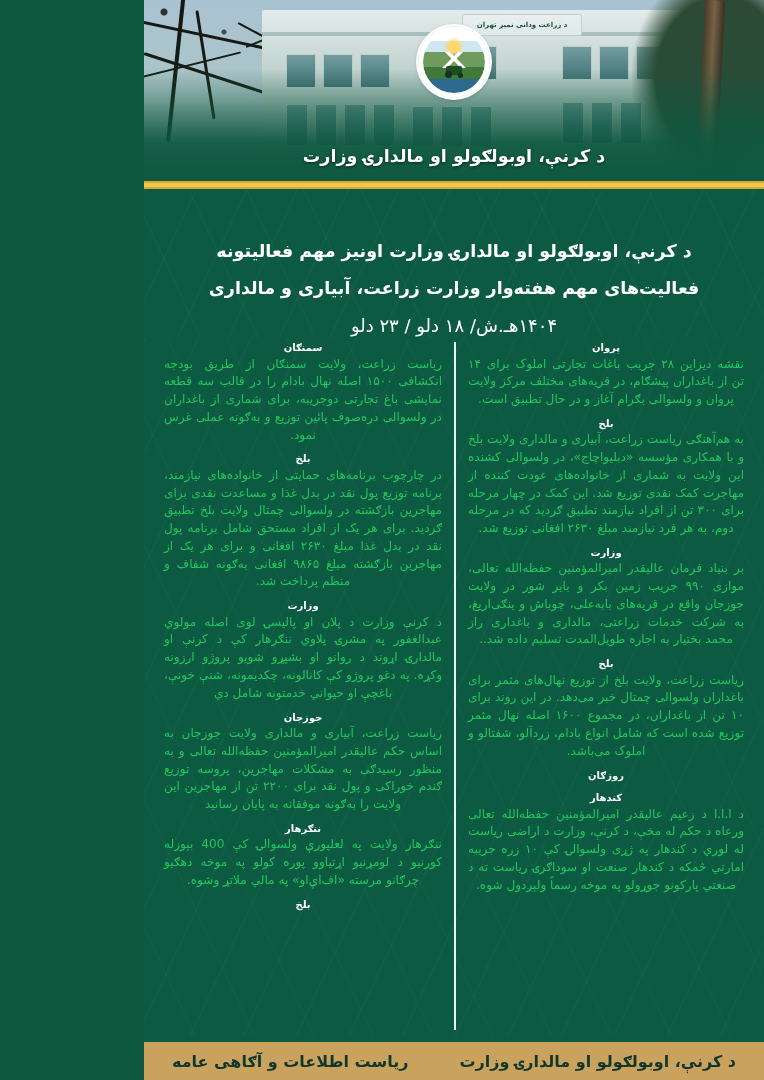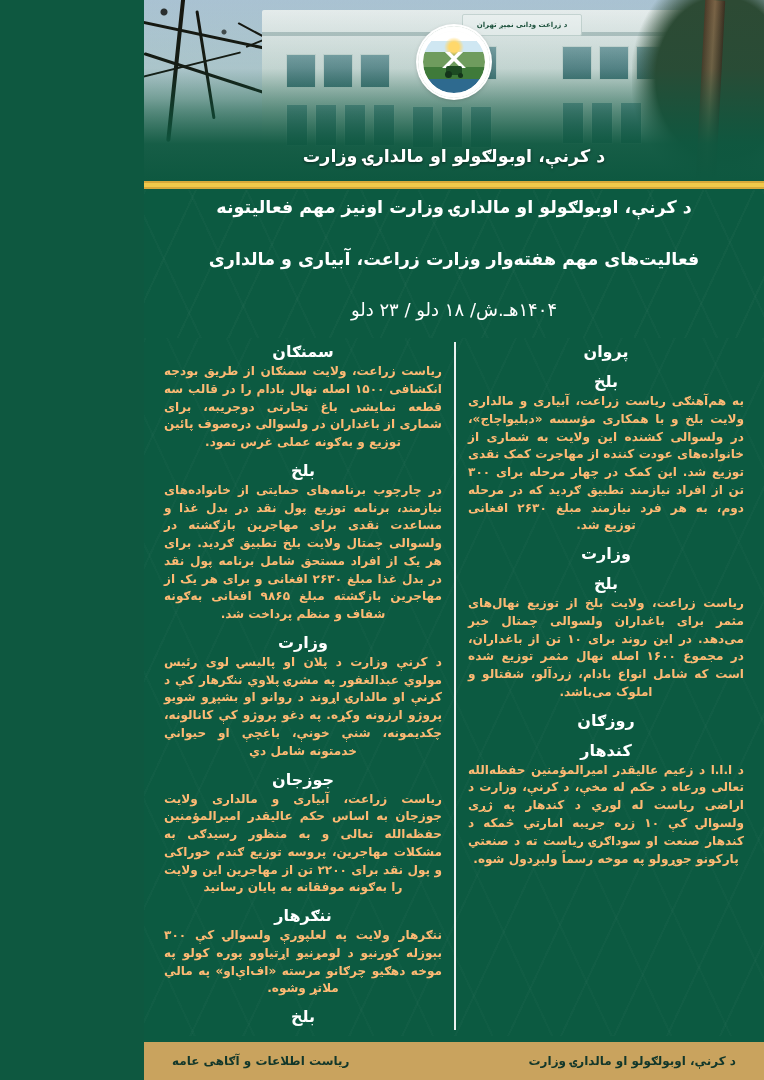--- a/index.html
+++ b/index.html
@@ -125,22 +125,22 @@
     flex:0 0 10px;
     background:linear-gradient(180deg,#0e5840 0 1px,#d8a93a 1px 3px,#f0c94a 3px 7px,#d8a93a 7px 9px,#0e5840 9px 10px);
   }
 
   
   .titleblock{
     flex:0 0 148px;
     position:relative;
     background:#0c5a41;
     display:flex; flex-direction:column;
-    align-items:center; justify-content:flex-start;
-    gap:28px;
+    align-items:center; justify-content:flex-end;
+    gap:14px;
     padding:6px 40px 2px;
   }
   .titleblock:before{
     content:""; position:absolute; inset:0;
     background:
       repeating-linear-gradient(115deg, rgba(255,255,255,.022) 0 2px, rgba(0,0,0,0) 2px 46px),
       repeating-linear-gradient(-115deg, rgba(255,255,255,.018) 0 2px, rgba(0,0,0,0) 2px 52px);
     pointer-events:none;
   }
   .t-line{
@@ -168,44 +168,44 @@
   .col{
     position:relative;
     width:50%;
     padding:0 12px;
     display:flex; flex-direction:column;
     gap:9px;
   }
   .col.right{ border-left:2px solid rgba(255,255,255,.92); }
   .item{ text-align:center; }
   .item h3{
-    color:#ffffff; font-size:16px; font-weight:bold;
+    color:#ffffff; font-size:10px; font-weight:bold;
     margin-bottom:1px; line-height:1.25;
   }
   .item p{
-    color:#fdba74; font-size:12.1px; line-height:1.47;
-    font-weight:bold;
+    color:#22c55e; font-size:12.1px; line-height:1.47;
+    font-weight:normal;
     text-align:justify; text-align-last:center;
     -moz-text-align-last:center;
   }
 
   
   .foot-top{
     flex:0 0 6px;
     background:#0c5a41;
   }
   .footer{
     flex:0 0 38px;
     background:#c9a35e;
     display:flex; align-items:center;
     padding:0 28px;
     justify-content:space-between;
   }
   .footer span{
-    color:#12372a; font-size:12px; font-weight:bold;text-align:right;
+    color:#12372a; font-size:16px; font-weight:bold;text-align:right;
   }
 </style>
 </head>
 <body>
 
 <div class="page">
 
   <div class="hero">
     <div class="hero-photo">
       <div class="tree-l">
@@ -281,27 +281,29 @@
   <div class="titleblock">
     <div class="t-line">د کرنې، اوبولګولو او مالدارۍ وزارت اونیز مهم فعالیتونه</div>
     <div class="t-line">فعالیت‌های مهم هفته‌وار وزارت زراعت، آبیاری و مالداری</div>
     <div class="t-date">۱۴۰۴هـ.ش/ ۱۸ دلو / ۲۳ دلو</div>
   </div>
 
   <div class="body">
     <div class="col right" id="col-right">
         <div class="item">
           <h3>پروان</h3>
+          <p>نقشه دیزاین ۲۸ جریب باغات تجارتی املوک برای ۱۴ تن از باغداران پیشګام، در قریه‌های مختلف مرکز ولایت پروان و ولسوالی بګرام آغاز و در حال تطبیق است.</p>
         </div>
         <div class="item">
           <h3>بلخ</h3>
           <p>به هم‌آهنګی ریاست زراعت، آبیاری و مالداری ولایت بلخ و با همکاری مؤسسه «دبلیواچاج»، در ولسوالی کشنده این ولایت به شماری از خانواده‌های عودت کننده از مهاجرت کمک نقدی توزیع شد. این کمک در چهار مرحله برای ۳۰۰ تن از افراد نیازمند تطبیق ګردید که در مرحله دوم، به هر فرد نیازمند مبلغ ۲۶۳۰ افغانی توزیع شد.</p>
         </div>
         <div class="item">
           <h3>وزارت</h3>
+          <p>بر بنیاد فرمان عالیقدر امیرالمؤمنین حفظه‌الله تعالی، موازی ۹۹۰ جریب زمین بکر و بایر شور در ولایت جوزجان واقع در قریه‌های بابه‌علی، چوباش و ینګی‌اریغ، به شرکت خدمات زراعتی، مالداری و باغداری راز محمد بختیار به اجاره طویل‌المدت تسلیم داده شد..</p>
         </div>
         <div class="item">
           <h3>بلخ</h3>
           <p>ریاست زراعت، ولایت بلخ از توزیع نهال‌های مثمر برای باغداران ولسوالی چمتال خبر می‌دهد. در این روند برای ۱۰ تن از باغداران، در مجموع ۱۶۰۰ اصله نهال مثمر توزیع شده است که شامل انواع بادام، زردآلو، شفتالو و املوک می‌باشد.</p>
         </div>
         <div class="item">
           <h3>روزګان</h3>
         </div>
         <div class="item">
           <h3>کندهار</h3>
@@ -312,29 +314,29 @@
         <div class="item">
           <h3>سمنګان</h3>
           <p>ریاست زراعت، ولایت سمنګان از طریق بودجه انکشافی ۱۵۰۰ اصله نهال بادام را در قالب سه قطعه نمایشی باغ تجارتی دوجریبه، برای شماری از باغداران در ولسوالی دره‌صوف پائین توزیع و به‌ګونه عملی غرس نمود.</p>
         </div>
         <div class="item">
           <h3>بلخ</h3>
           <p>در چارچوب برنامه‌های حمایتی از خانواده‌های نیازمند، برنامه توزیع پول نقد در بدل غذا و مساعدت نقدی برای مهاجرین بازګشته در ولسوالی چمتال ولایت بلخ تطبیق ګردید. برای هر یک از افراد مستحق شامل برنامه پول نقد در بدل غذا مبلغ ۲۶۳۰ افغانی و برای هر یک از مهاجرین بازګشته مبلغ ۹۸۶۵ افغانی به‌ګونه شفاف و منظم پرداخت شد.</p>
         </div>
         <div class="item">
           <h3>وزارت</h3>
-          <p>د کرنې وزارت د پلان او پالیسۍ لوی رئیس مولوي عبدالغفور په مشرۍ پلاوي ننګرهار کې د کرنې او مالدارۍ اړوند د روانو او بشپړو شویو پروژو ارزونه وکړه. په دغو پروژو کې کانالونه، چکدیمونه، شنې خونې، باغچې او حیواني خدمتونه شامل دي</p>
+          <p>د کرنې وزارت د پلان او پالیسۍ لوی اصله مولوي عبدالغفور په مشرۍ پلاوي ننګرهار کې د کرنې او مالدارۍ اړوند د روانو او بشپړو شویو پروژو ارزونه وکړه. په دغو پروژو کې کانالونه، چکدیمونه، شنې خونې، باغچې او حیواني خدمتونه شامل دي</p>
         </div>
         <div class="item">
           <h3>جوزجان</h3>
           <p>ریاست زراعت، آبیاری و مالداری ولایت جوزجان به اساس حکم عالیقدر امیرالمؤمنین حفظه‌الله تعالی و به منظور رسیدګی به مشکلات مهاجرین، پروسه توزیع ګندم خوراکی و پول نقد برای ۲۲۰۰ تن از مهاجرین این ولایت را به‌ګونه موفقانه به پایان رسانید</p>
         </div>
         <div class="item">
           <h3>ننګرهار</h3>
-          <p>ننګرهار ولایت په لعلپورې ولسوالۍ کې ۳۰۰ بېوزله کورنیو د لومړنیو اړتیاوو پوره کولو په موخه دهګیو چرګانو مرسته «اف‌اې‌او» په مالي ملاتړ وشوه.</p>
+          <p>ننګرهار ولایت په لعلپورې ولسوالۍ کې 400 بېوزله کورنیو د لومړنیو اړتیاوو پوره کولو په موخه دهګیو چرګانو مرسته «اف‌اې‌او» په مالي ملاتړ وشوه.</p>
         </div>
         <div class="item">
           <h3>بلخ</h3>
         </div>
       </div>
 
   </div>
 
   <div class="foot-top"></div>
 

